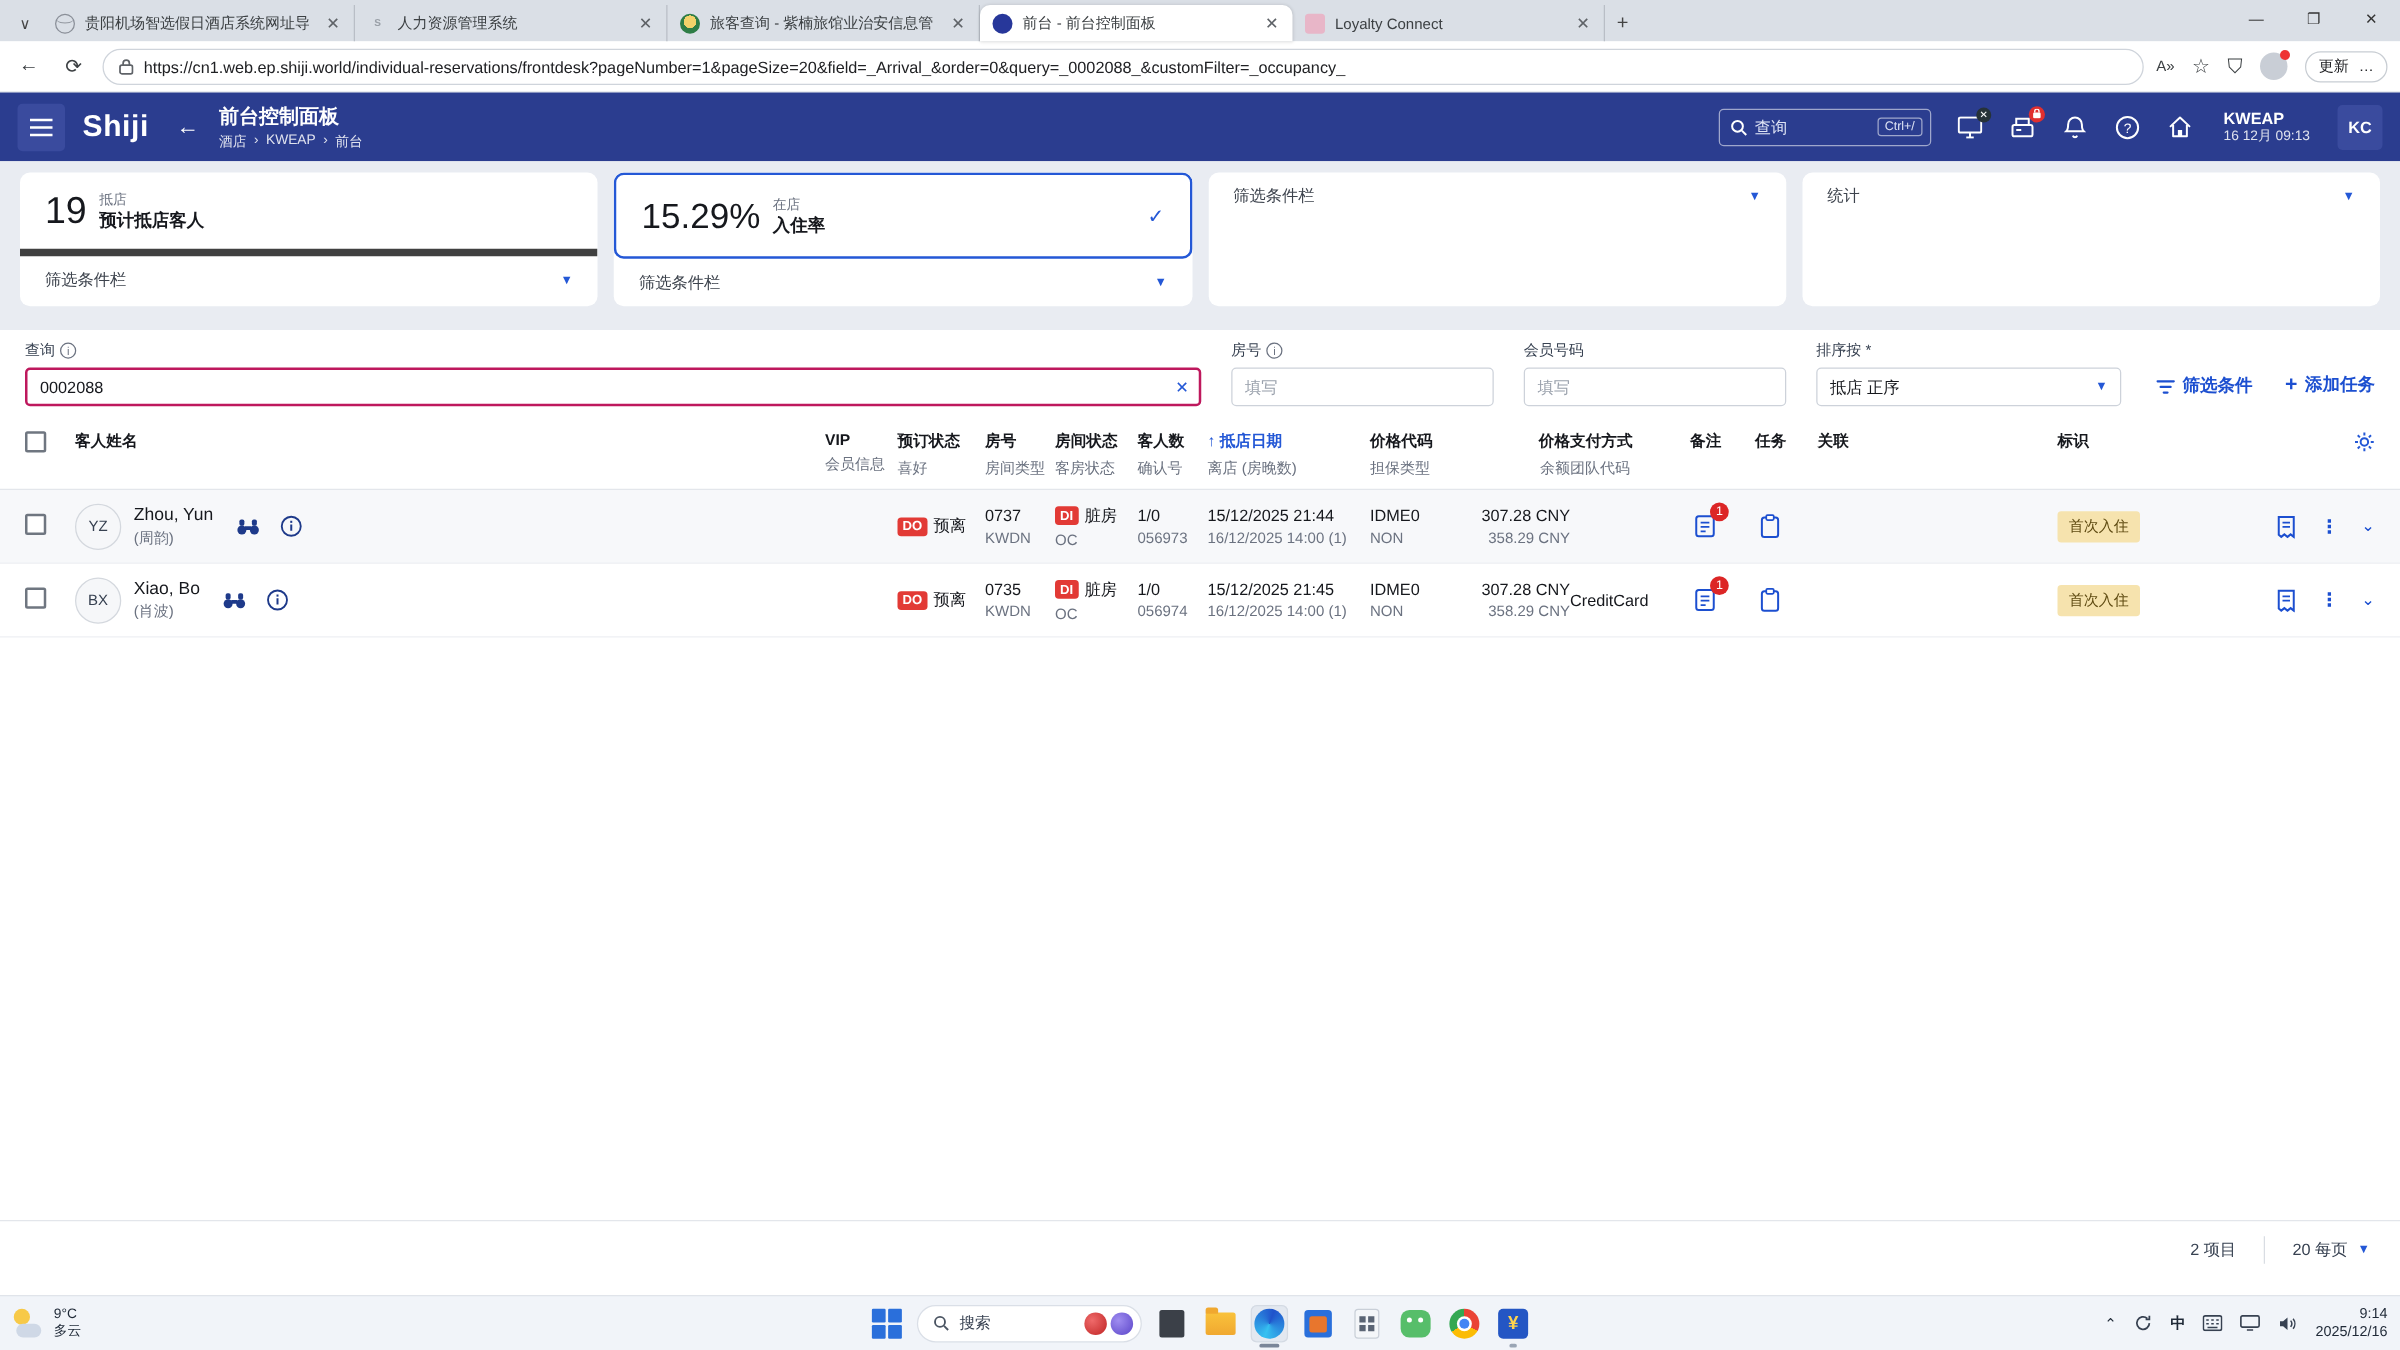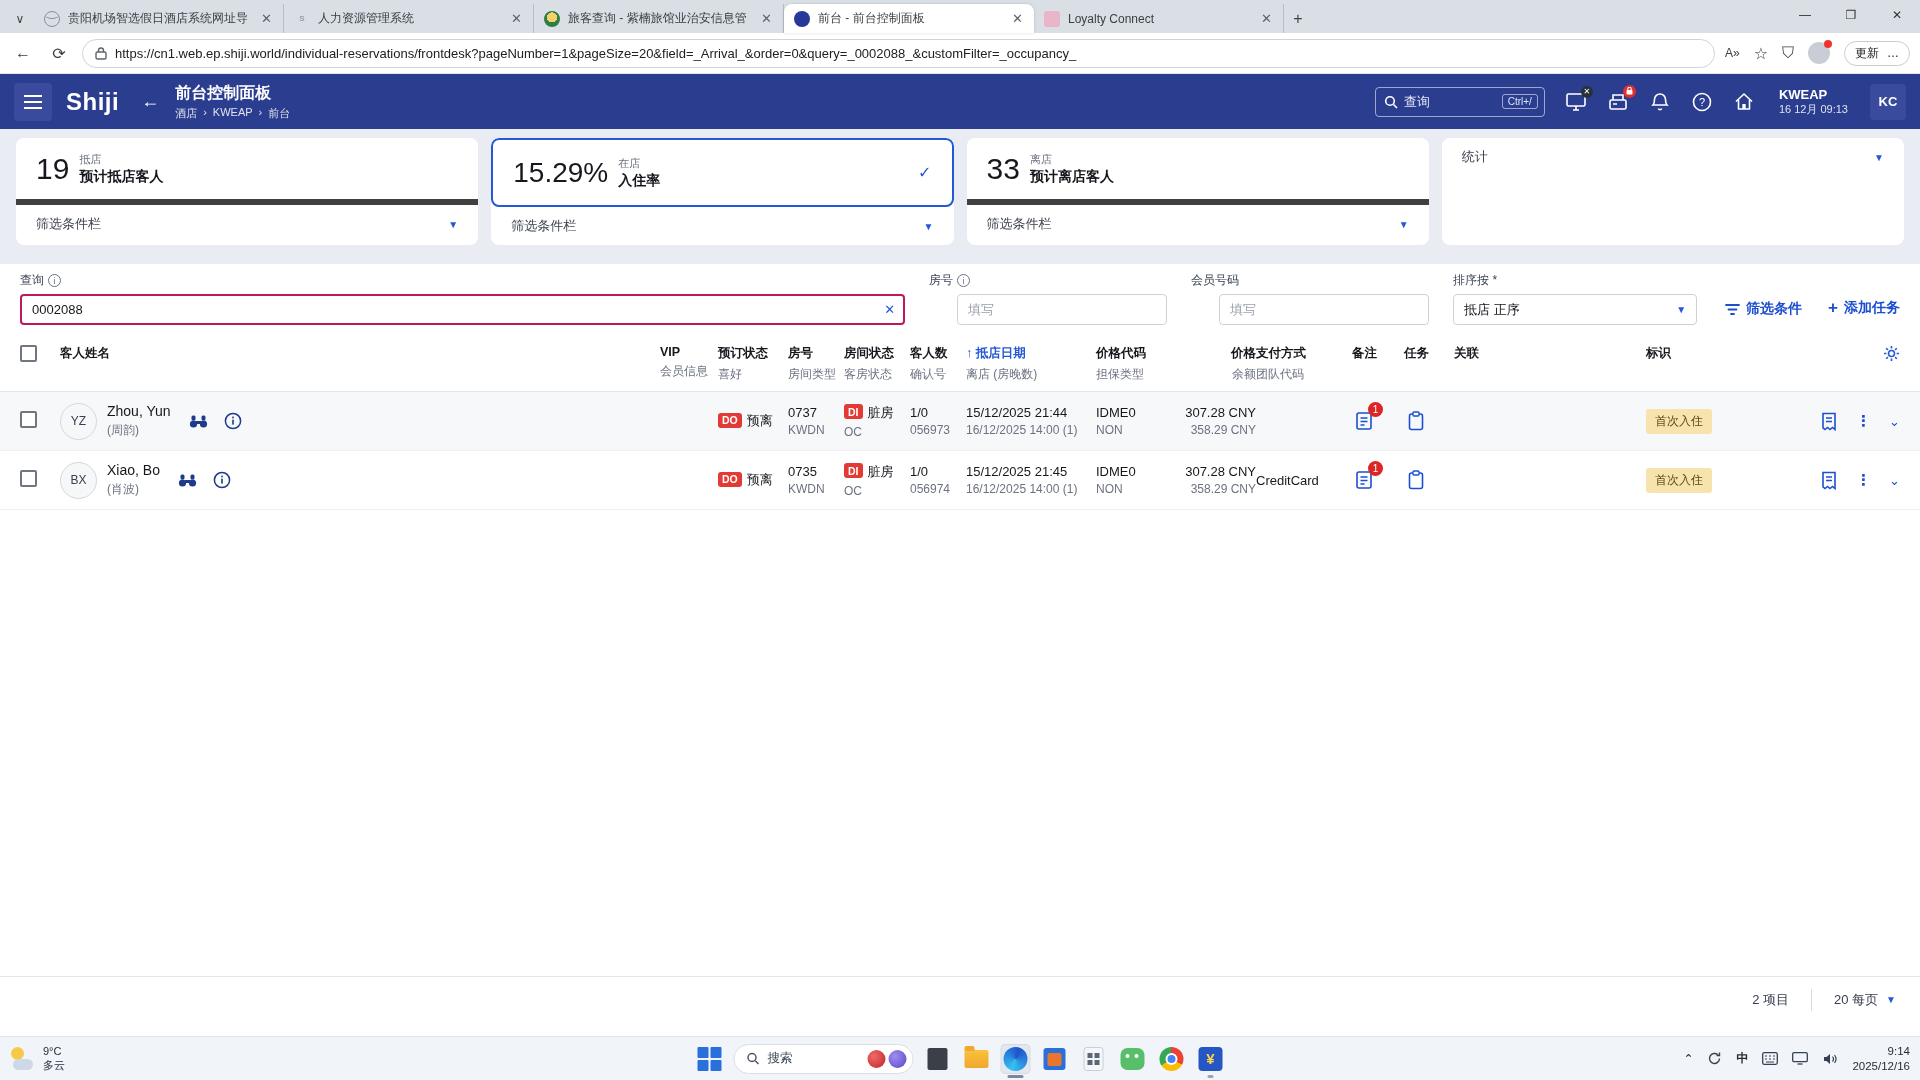--- a/index.html
+++ b/index.html
@@ -68,21 +68,21 @@
   .panel { position:absolute; left:0; right:0; top:135px; bottom:0; background:#fff; }
   .queryrow { display:flex; padding:8px 20px 0 20px; gap:24px; }
   .fld label { font-size:12px; color:#374151; display:flex; align-items:center; gap:4px; margin-bottom:5px; }
   .info-i { width:13px; height:13px; border:1px solid #6b7280; border-radius:50%; color:#6b7280; font-size:9px; display:inline-flex; align-items:center; justify-content:center; font-style:normal; }
   .fld input, .fld .select { height:31px; border:1px solid #cdd2da; border-radius:4px; font-size:13px; padding:0 10px; color:#16181d; font-family:inherit; outline:none; }
   .fld input::placeholder { color:#9aa1ac; }
   .f-query { width:966px; }
   .f-query .qwrap { position:relative; }
   .f-query input { width:100%; border:2px solid #be185d; padding-right:30px; }
   .qclear { position:absolute; right:10px; top:8px; color:#2458d6; font-size:13px; font-weight:bold; }
-  .f-room input, .f-member input { width:210px;margin-left:28px; }
+  .f-room input, .f-member input { width:210px; }
   .f-sort .select { width:244px; display:flex; align-items:center; }
   .f-sort .caret { margin-left:auto; color:#2458d6; font-size:10px; }
   .qbuttons { display:flex; align-items:flex-end; gap:26px; padding-bottom:7px; margin-left:4px; }
   .linkbtn { color:#1c4fd0; font-size:14px; font-weight:bold; display:flex; align-items:center; gap:6px; white-space:nowrap; }
 
   
   .tbl { margin-top:14px; }
   .trow { display:grid; grid-template-columns:40px 600px 58px 70px 56px 66px 56px 130px 72px 88px 96px 52px 50px 44px 1fr 104px 150px; padding:0 20px; align-items:center; }
   .thead { border-bottom:1px solid #e3e6eb; padding-top:6px; padding-bottom:8px; align-items:start; }
   .thead .l1 { font-size:12.5px; font-weight:bold; color:#16181d; white-space:nowrap; }
@@ -304,27 +304,20 @@
           </span>
         <span class="check">✓</span>
       </div>
       <div class="cardfoot">
         <span>筛选条件栏</span>
         <span class="caret">▼</span>
       </div>
     </div>
 
     <div class="card">
-      <div class="stat">
-        <span class="big">33</span>
-        <span class="lines">
-            <span class="tag" style="display:block">离店</span>
-            <span class="lbl" style="display:block">预计离店客人</span>
-          </span>
-      </div>
       <div class="cardfoot">
         <span>筛选条件栏</span>
         <span class="caret">▼</span>
       </div>
     </div>
 
     <div class="card">
       <div class="cardfoot">
         <span>统计</span>
         <span class="caret">▼</span>

